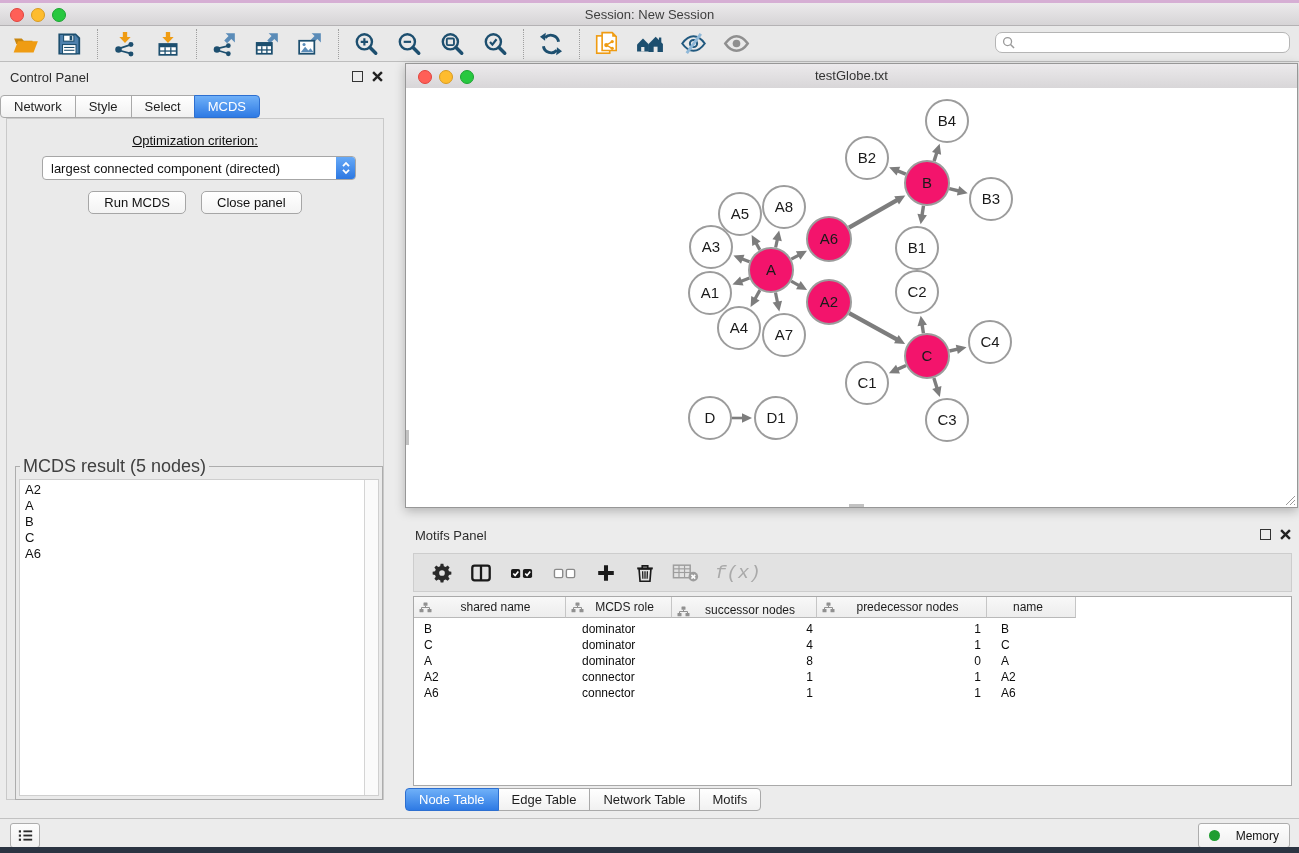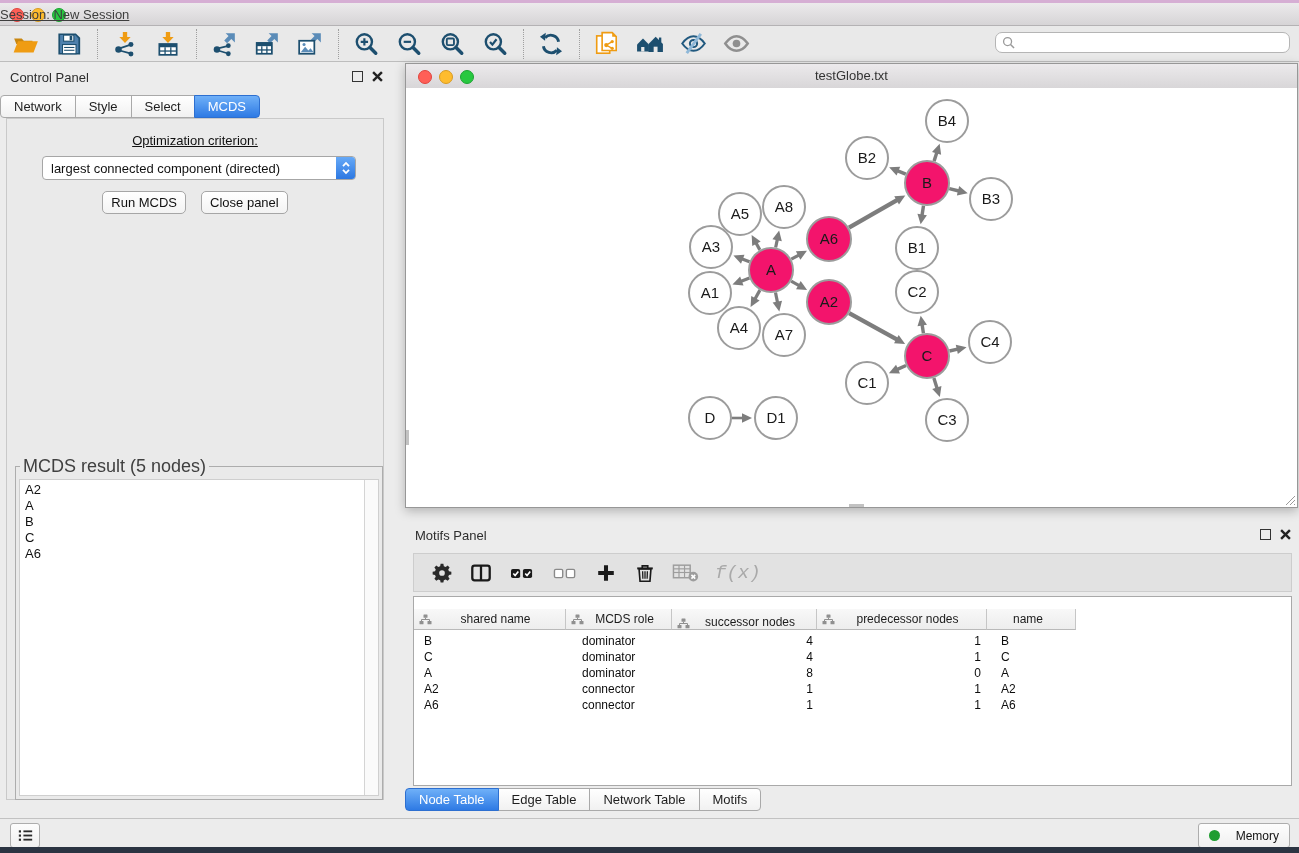--- a/index.html
+++ b/index.html
@@ -11,21 +11,21 @@
   .wp-bottom{position:absolute;left:0;top:847px;width:1299px;height:6px;background:#2b3442;}
 
   
   .titlebar{position:absolute;left:0;top:3px;width:1299px;height:22px;
     background:linear-gradient(#eceaec,#d6d4d6);border-bottom:1px solid #b4b2b4;}
   .lights{position:absolute;left:10px;top:5px;display:flex;gap:7px;}
   .light{width:12px;height:12px;border-radius:50%;display:inline-block;}
   .light.red{background:#ff5f57;border:0.5px solid #e0443e;}
   .light.yellow{background:#febc2e;border:0.5px solid #d89b22;}
   .light.green{background:#28c840;border:0.5px solid #1da333;}
-  .tb-title{position:absolute;left:0;right:0;top:4px;text-align:left;font-size:13px;color:#3e3e3e;text-decoration:underline;}
+  .tb-title{position:absolute;left:0;right:0;top:4px;text-align:center;font-size:13px;color:#3e3e3e;}
 
   
   .toolbar{position:absolute;left:0;top:26px;width:1299px;height:36px;background:#e9e9e9;
     border-bottom:1px solid #bdbdbd;display:flex;align-items:center;padding-left:10px;box-sizing:border-box;}
   .tbtn{width:32px;height:32px;display:flex;align-items:center;justify-content:center;margin-right:11px;flex:0 0 auto;}
   .tsep{height:30px;border-left:1px dotted #9f9f9f;margin:0 11px 0 1px;flex:0 0 auto;}
   .search{position:absolute;right:9px;top:6px;width:295px;height:21px;background:#fff;border:1px solid #b5b5b5;
     border-radius:7px;display:flex;align-items:center;padding-left:6px;box-sizing:border-box;}
   .search input{border:none;outline:none;flex:1;font-size:12px;background:transparent;margin-left:4px;height:16px;}
 
@@ -44,21 +44,21 @@
   .cp-content{position:absolute;left:6px;top:56px;width:378px;height:682px;background:#eaeaea;
     border:1px solid #c9c9c9;box-sizing:border-box;}
   .opt-label{position:absolute;left:0;right:0;top:14px;text-align:center;font-size:13px;color:#111;text-decoration:underline;}
   .cp-select{position:absolute;left:35px;top:37px;width:314px;height:24px;background:#fff;border:1px solid #a6a6a6;
     border-radius:4px;display:flex;align-items:center;box-sizing:border-box;}
   .cp-select .val{flex:1;font-size:13px;color:#111;padding-left:8px;white-space:nowrap;}
   .cp-select .stepper{width:19px;height:22px;border-radius:0 3px 3px 0;background:linear-gradient(#66a9f7,#2d78e2);
     display:flex;align-items:center;justify-content:center;}
   .btn-row{position:absolute;left:0;right:0;top:72px;display:flex;justify-content:center;gap:15px;}
   .swbtn{background:linear-gradient(#ffffff,#f3f3f3);border:1px solid #a6a6a6;border-radius:5px;
-    font-size:13px;color:#111;padding:3px 8px;font-family:"Liberation Sans",sans-serif;}
+    font-size:13px;color:#111;padding:3px 15px;font-family:"Liberation Sans",sans-serif;}
   .result-box{position:absolute;left:8px;top:337px;width:368px;height:344px;border:1px solid #adadad;
     margin:0;padding:0;box-sizing:border-box;}
   .result-box legend{font-size:18px;color:#404040;padding:0 3px;margin-left:4px;}
   .result-inner{position:absolute;left:3px;right:3px;top:2px;bottom:3px;background:#fff;border:1px solid #cfcfcf;}
   .result-scroll{position:absolute;right:0;top:0;bottom:0;width:13px;background:#fafafa;border-left:1px solid #d4d4d4;}
   .result-item{font-size:13px;color:#111;line-height:16px;padding-left:5px;}
   .result-list{position:absolute;left:0;top:2px;right:14px;bottom:0;overflow:hidden;}
 
   
   .netwin{position:absolute;left:405px;top:63px;width:893px;height:445px;background:#7f1d1d;
@@ -76,21 +76,21 @@
   .tpanel{position:absolute;left:405px;top:520px;width:894px;height:298px;}
   .tp-toolbar{position:absolute;left:8px;top:33px;width:879px;height:39px;background:#e2e2e2;
     border:1px solid #cdcdcd;box-sizing:border-box;display:flex;align-items:center;padding-left:14px;}
   .ttbtn{width:28px;height:28px;display:flex;align-items:center;justify-content:center;margin-right:11px;flex:0 0 auto;}
   .fx{font-family:Liberation Mono, monospace;font-style:italic;font-size:19px;color:#a9a9a9;margin-left:2px;}
   .dtable{position:absolute;left:8px;top:76px;width:879px;height:190px;background:#fff;
     border:1px solid #a9a9a9;box-sizing:border-box;overflow:hidden;}
   .thead{display:flex;}
   .th{height:21px;background:linear-gradient(#f8f8f8,#ededed);border-right:1px solid #c6c6c6;
     border-bottom:1px solid #b9b9b9;box-sizing:border-box;display:flex;align-items:center;
-    font-size:12px;color:#1c1c1c;margin-top:12px;}
+    font-size:12px;color:#1c1c1c;}
   .th .thlabel{flex:1;text-align:center;padding-right:6px;}
   .th svg{margin-left:5px;flex:0 0 auto;}
   .tr{display:flex;height:16px;align-items:center;}
   .tr:first-child{margin-top:3px;}
   .td{font-size:12px;color:#0d0d0d;box-sizing:border-box;white-space:nowrap;}
   .td.al{text-align:left;}
   .td.ar{text-align:right;}
   #tp-tabs{top:268px;}
 
   

